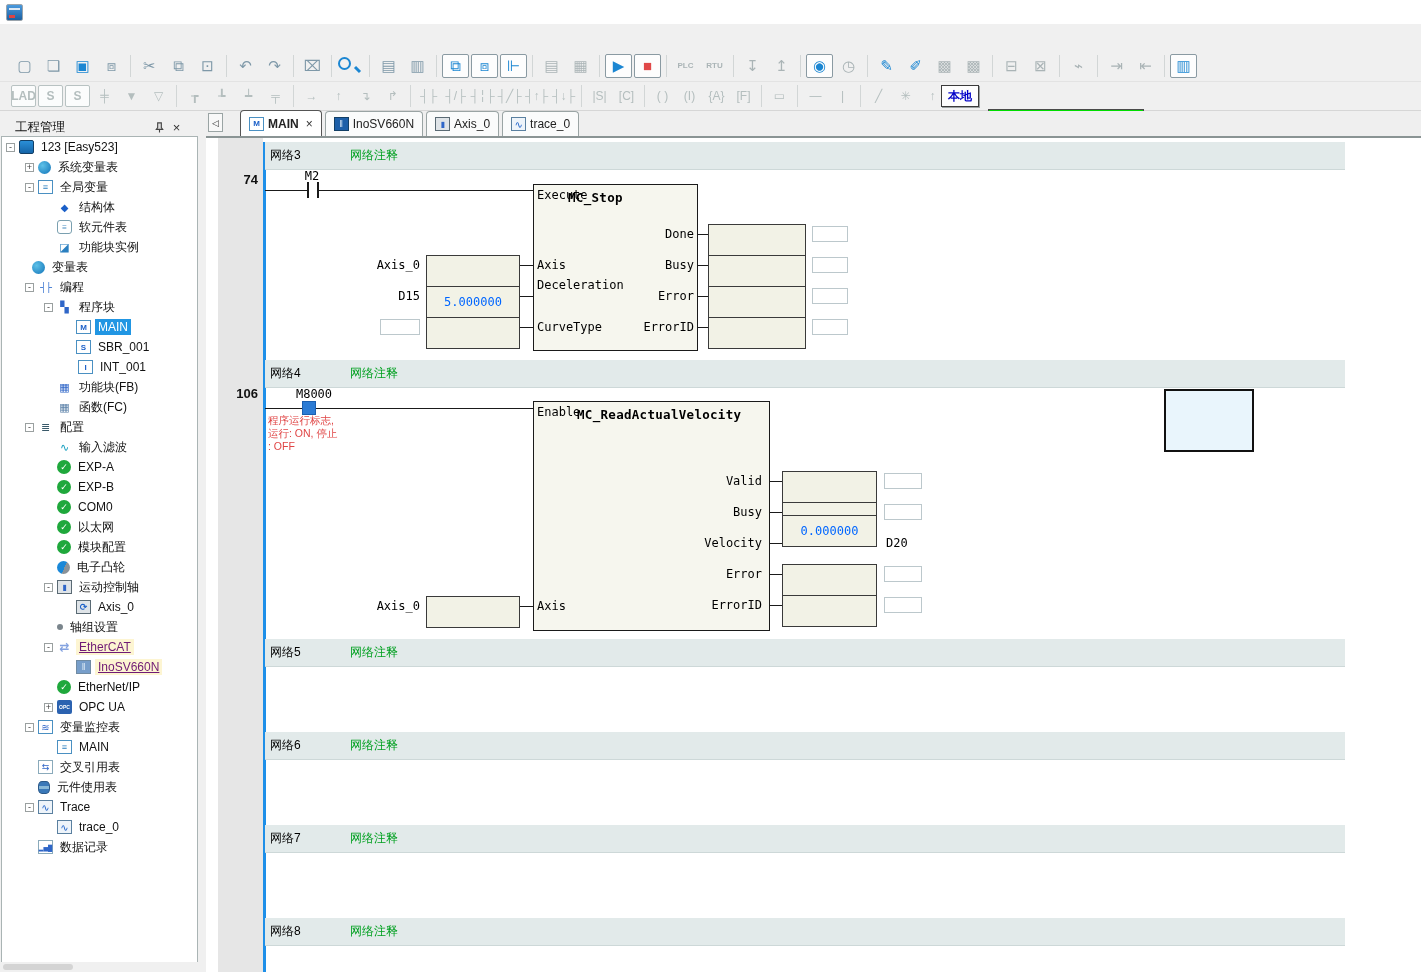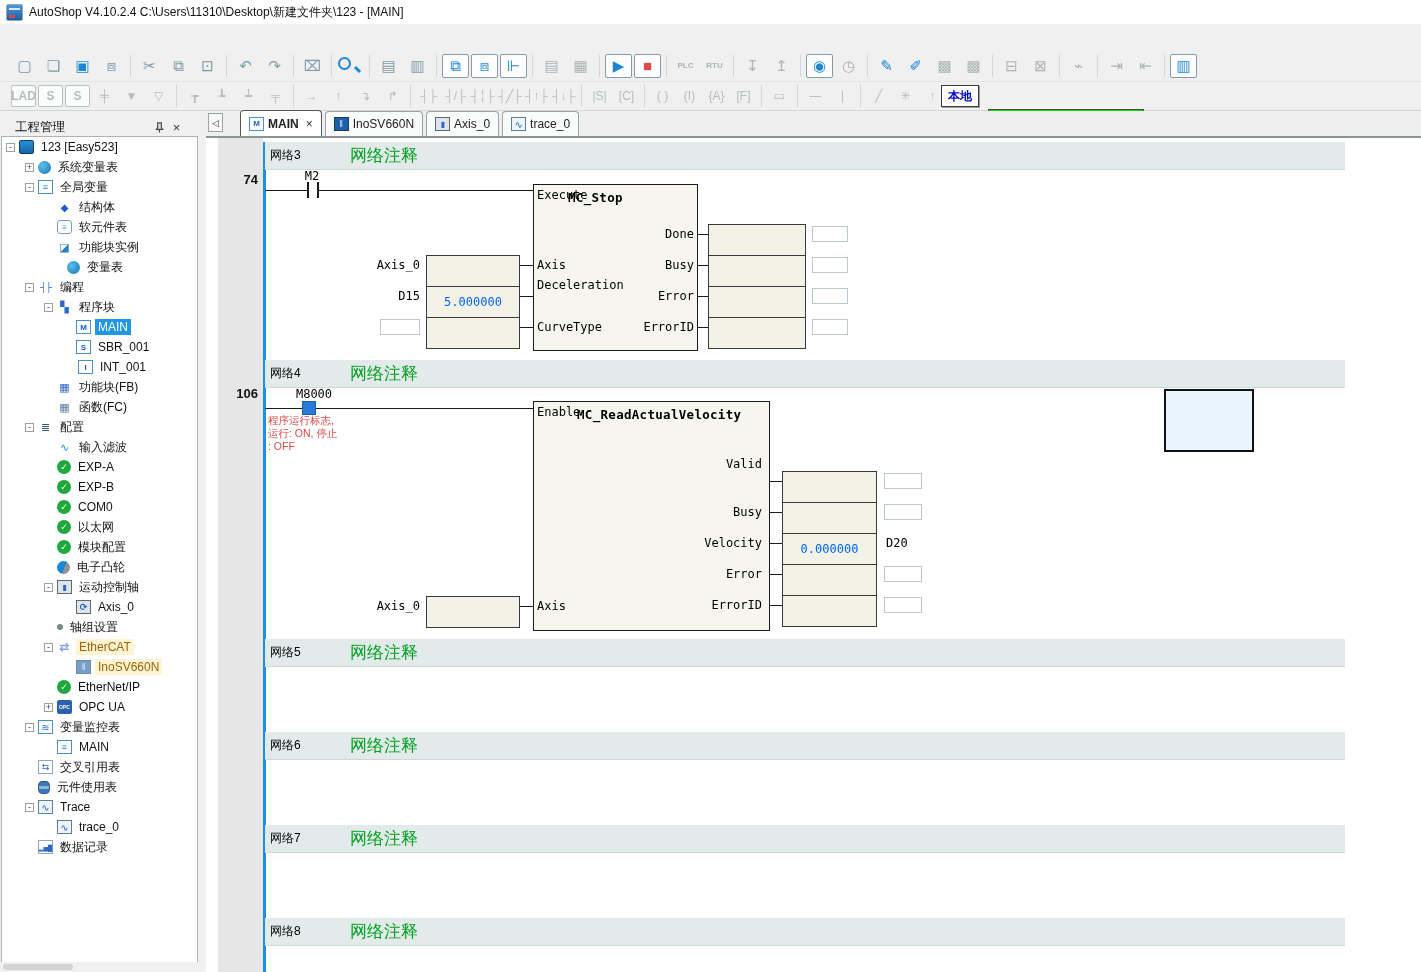--- a/index.html
+++ b/index.html
@@ -56,21 +56,21 @@
   #treebox{position:absolute;left:1px;top:25px;width:197px;height:837px;background:#fff;
     border:1px solid #aab4b4;box-sizing:border-box;overflow:hidden;}
   #treehscroll{position:absolute;left:1px;bottom:0;width:197px;height:10px;background:#f0f0f0;}
   #treehscroll .thumb{position:absolute;left:2px;top:2px;width:70px;height:6px;background:#d4d4d4;border-radius:3px;}
   .trow{height:20px;display:flex;align-items:center;white-space:nowrap;}
   .texp{width:9px;height:9px;flex:none;border:1px solid #9aa0a0;background:#fff;margin-right:4px;
     font-size:9px;line-height:7px;text-align:center;color:#444;box-sizing:border-box;}
   .texp.noexp{border:none;background:transparent;}
   .tlabel{font-size:12px;color:#111;padding:1px 3px;}
   .trow.sel .tlabel{background:#2196e3;color:#fff;}
-  .trow.ghost .tlabel{background:#fdf5d2;color:#a16207;}
+  .trow.ghost .tlabel{background:#fdf5d2;color:#701a75;text-decoration:underline;}
   .trow.ghost .gicon{opacity:.6;}
 
   
   .gicon{width:15px;height:14px;flex:none;display:inline-flex;align-items:center;justify-content:center;
     margin-right:4px;box-sizing:border-box;}
   .ti-computer{background:linear-gradient(#2a8fd8,#1565a8);border:1px solid #123f66;border-radius:2px;}
   .ti-globe,.ti-globe2{background:radial-gradient(circle at 35% 35%,#5ec1e8,#1173b8);border-radius:50%;width:13px;height:13px;}
   .ti-table{background:#fff;border:1px solid #4a90c2;}
   .ti-table::before{content:"≡";color:#2a7fc0;font-size:9px;}
   .ti-struct::before{content:"◆";color:#1a5fc8;font-size:10px;}
@@ -128,21 +128,21 @@
 
   
   #canvas{position:absolute;left:206px;top:138px;width:1215px;height:834px;background:#fff;overflow:hidden;}
   #navstrip{position:absolute;left:0;top:0;width:12px;height:834px;background:#fff;border-right:1px solid #c8cccc;}
   #gutter{position:absolute;left:12px;top:0;width:45px;height:834px;background:#e6e6e6;}
   #rail{position:absolute;left:57px;top:4px;width:3px;height:830px;background:#1e8fe8;}
   .rownum{position:absolute;left:12px;width:40px;text-align:right;font-size:13px;font-weight:bold;color:#111;}
   .nethdr{position:absolute;left:59px;width:1080px;height:27px;background:#e2eaea;
     border-bottom:1px solid #cdd8d8;display:flex;align-items:center;}
   .netname{margin-left:5px;font-size:12px;color:#000;width:80px;}
-  .netcomment{font-size:17px;color:#00a020;}
+  .netcomment{font-size:12px;color:#00a020;}
   .lbl{position:absolute;height:16px;line-height:16px;font-size:12px;color:#000;white-space:pre;
     font-family:"DejaVu Sans Mono","Liberation Mono",monospace;}
   .lbl.r{text-align:right;} .lbl.c{text-align:center;}
   .lbl.b{font-weight:bold;font-size:12.5px;letter-spacing:.3px;}
   .w{position:absolute;height:1px;background:#1a1a1a;}
   .cbar{position:absolute;width:2px;height:16px;background:#1a1a1a;}
   .fb{position:absolute;background:#f6f6ee;border:1px solid #1a1a1a;box-sizing:border-box;}
   .obox{position:absolute;height:32px;background:#f2f2e6;border:1px solid #3a3a3a;box-sizing:border-box;
     display:flex;align-items:center;justify-content:center;font-size:12px;
     font-family:"DejaVu Sans Mono","Liberation Mono",monospace;}
@@ -152,21 +152,20 @@
   .redline{position:absolute;height:13px;line-height:13px;font-size:10.5px;color:#e04545;white-space:pre;}
   .selbox{position:absolute;background:#e9f5fc;border:2px solid #111;box-sizing:border-box;}
 </style>
 </head>
 <body>
 
 <div id="app">
 
   <div id="titlebar">
     <span id="appicon"></span>
-    <span id="titletext">AutoShop V4.10.2.4  C:\Users\11310\Desktop\新建文件夹\123 - [MAIN]</span>
   </div>
 
   <div id="menubar">
 
   <div class="mitem"></div>
       <div class="mitem"></div>
       <div class="mitem"></div>
       <div class="mitem"></div>
       <div class="mitem"></div>
       <div class="mitem"></div>
@@ -457,21 +456,21 @@
           <span class="gicon ti-bubble"></span>
           <span class="tlabel">软元件表</span>
         </div>
 
         <div class="trow" style="padding-left: 42px;">
           <span class="texp noexp"></span>
           <span class="gicon ti-cube"></span>
           <span class="tlabel">功能块实例</span>
         </div>
 
-        <div class="trow" style="padding-left: 52px;">
+        <div class="trow" style="padding-left: 17px;">
           <span class="texp noexp"></span>
           <span class="gicon ti-globe2"></span>
           <span class="tlabel">变量表</span>
         </div>
 
         <div class="trow" style="padding-left: 23px;">
           <span class="texp">-</span>
           <span class="gicon ti-contact"></span>
           <span class="tlabel">编程</span>
         </div>
@@ -748,33 +747,33 @@
     <div class="selsq" style="left:96px;top:263px"></div>
     <i class="w" style="left:110px;top:270px;width:217px"></i>
     <span class="redline" style="left:62px;top:276px">程序运行标志,</span>
     <span class="redline" style="left:62px;top:289px">运行: ON, 停止</span>
     <span class="redline" style="left:62px;top:302px">: OFF</span>
 
     <div class="fb" style="left:327px;top:263px;width:237px;height:230px"></div>
     <span class="lbl" style="left:331px;top:266px">Enable</span>
     <span class="lbl b" style="left:371px;top:269px">MC_ReadActualVelocity</span>
 
-    <span class="lbl r" style="left:460px;top:318px;width:96px">Valid</span>
+    <span class="lbl r" style="left:460px;top:335px;width:96px">Valid</span>
     <i class="w" style="left:564px;top:343px;width:12px"></i>
     <div class="obox" style="left:576px;top:333px;width:95px"></div>
     <div class="sbox" style="left:678px;top:335px;width:38px"></div>
 
     <span class="lbl r" style="left:460px;top:366px;width:96px">Busy</span>
     <i class="w" style="left:564px;top:374px;width:12px"></i>
     <div class="obox" style="left:576px;top:364px;width:95px"></div>
     <div class="sbox" style="left:678px;top:366px;width:38px"></div>
 
     <span class="lbl r" style="left:460px;top:397px;width:96px">Velocity</span>
     <i class="w" style="left:564px;top:405px;width:12px"></i>
-    <div class="obox val" style="left:576px;top:395px;width:95px">0.000000</div>
+    <div class="obox val" style="left:576px;top:377px;width:95px">0.000000</div>
     <span class="lbl" style="left:680px;top:397px">D20</span>
 
     <span class="lbl r" style="left:460px;top:428px;width:96px">Error</span>
     <i class="w" style="left:564px;top:436px;width:12px"></i>
     <div class="obox" style="left:576px;top:426px;width:95px"></div>
     <div class="sbox" style="left:678px;top:428px;width:38px"></div>
 
     <span class="lbl r" style="left:460px;top:459px;width:96px">ErrorID</span>
     <i class="w" style="left:564px;top:467px;width:12px"></i>
     <div class="obox" style="left:576px;top:457px;width:95px"></div>

